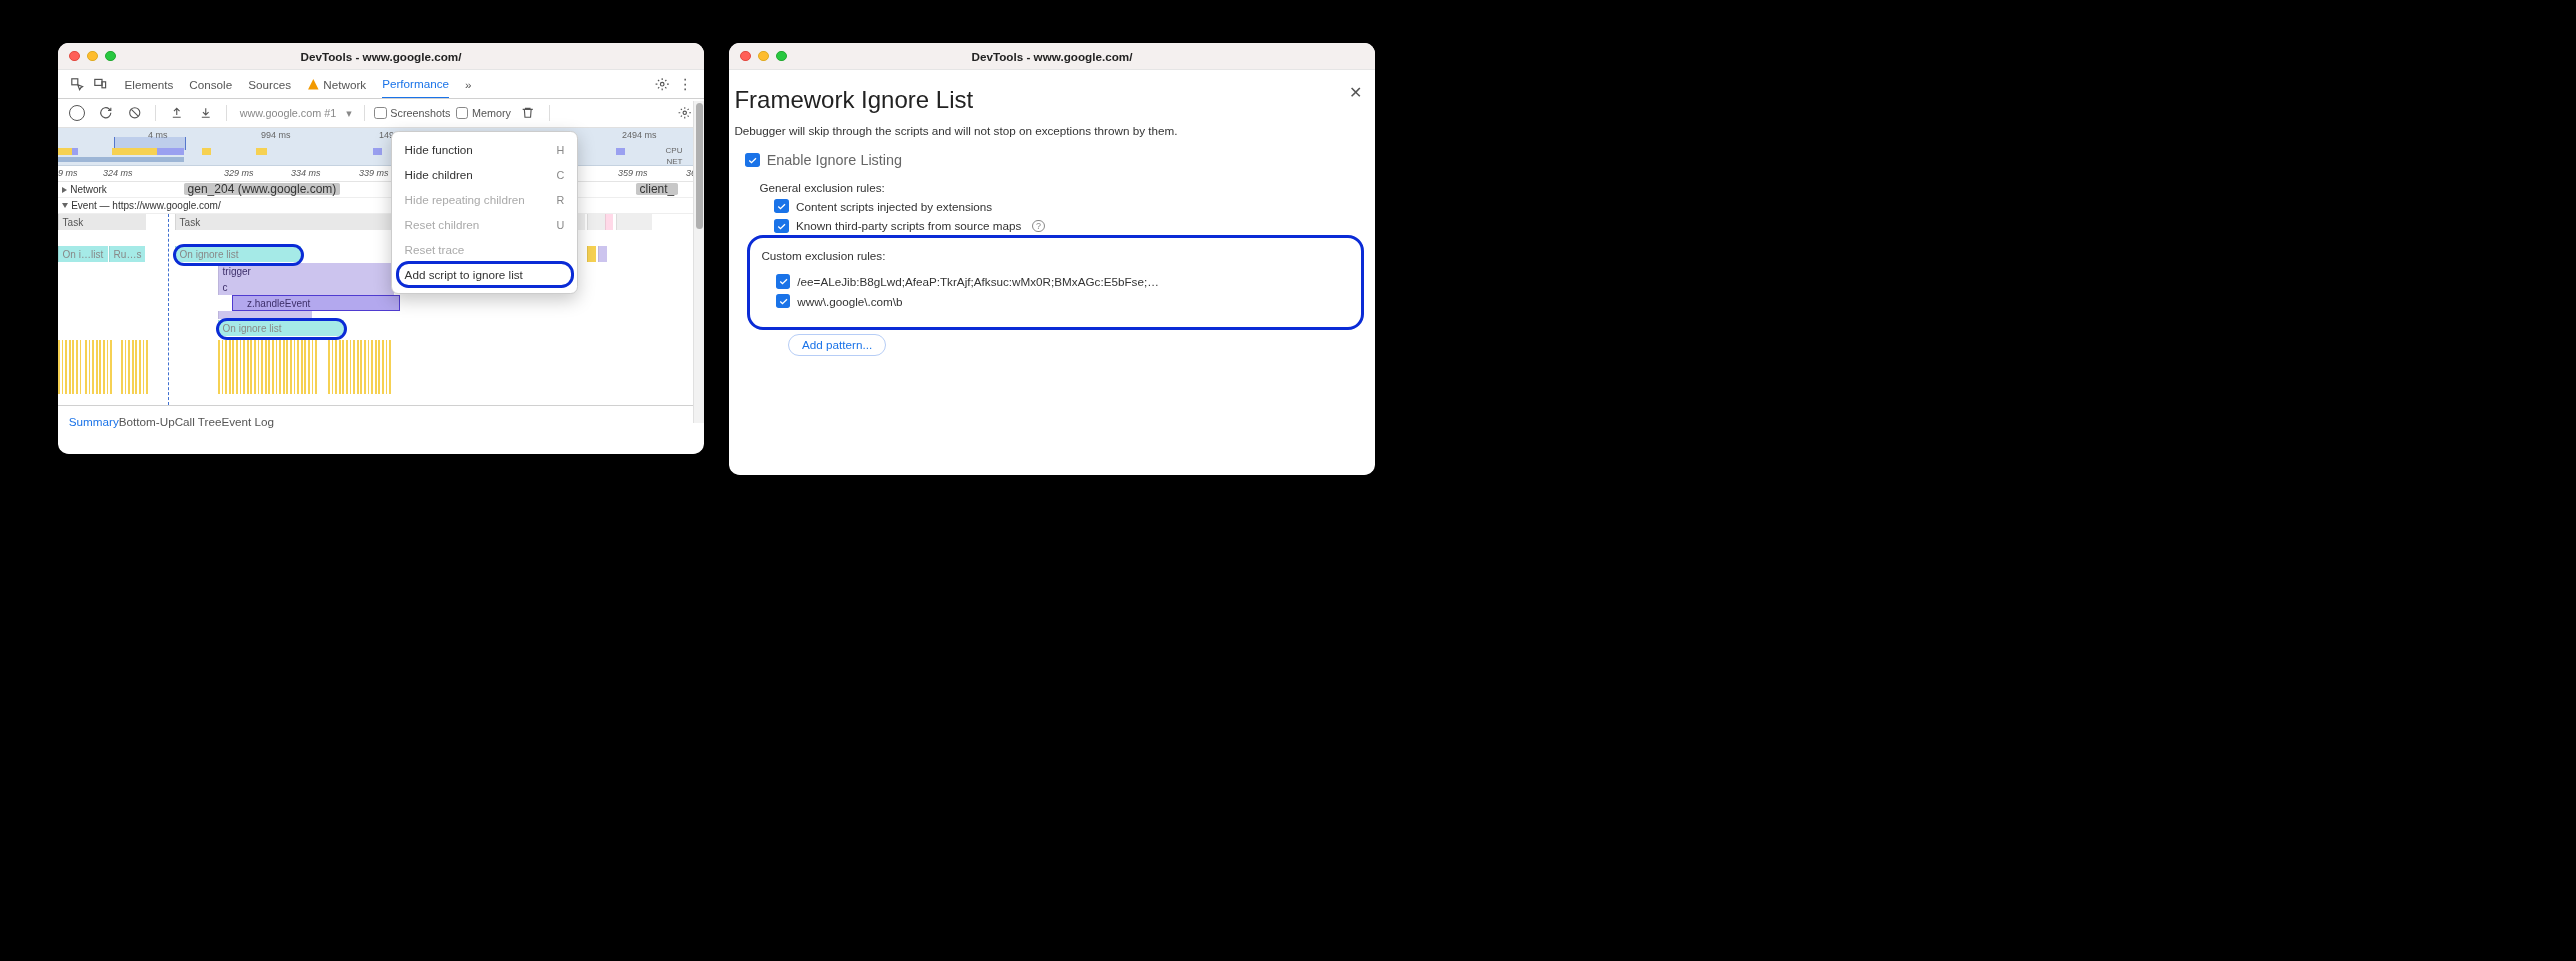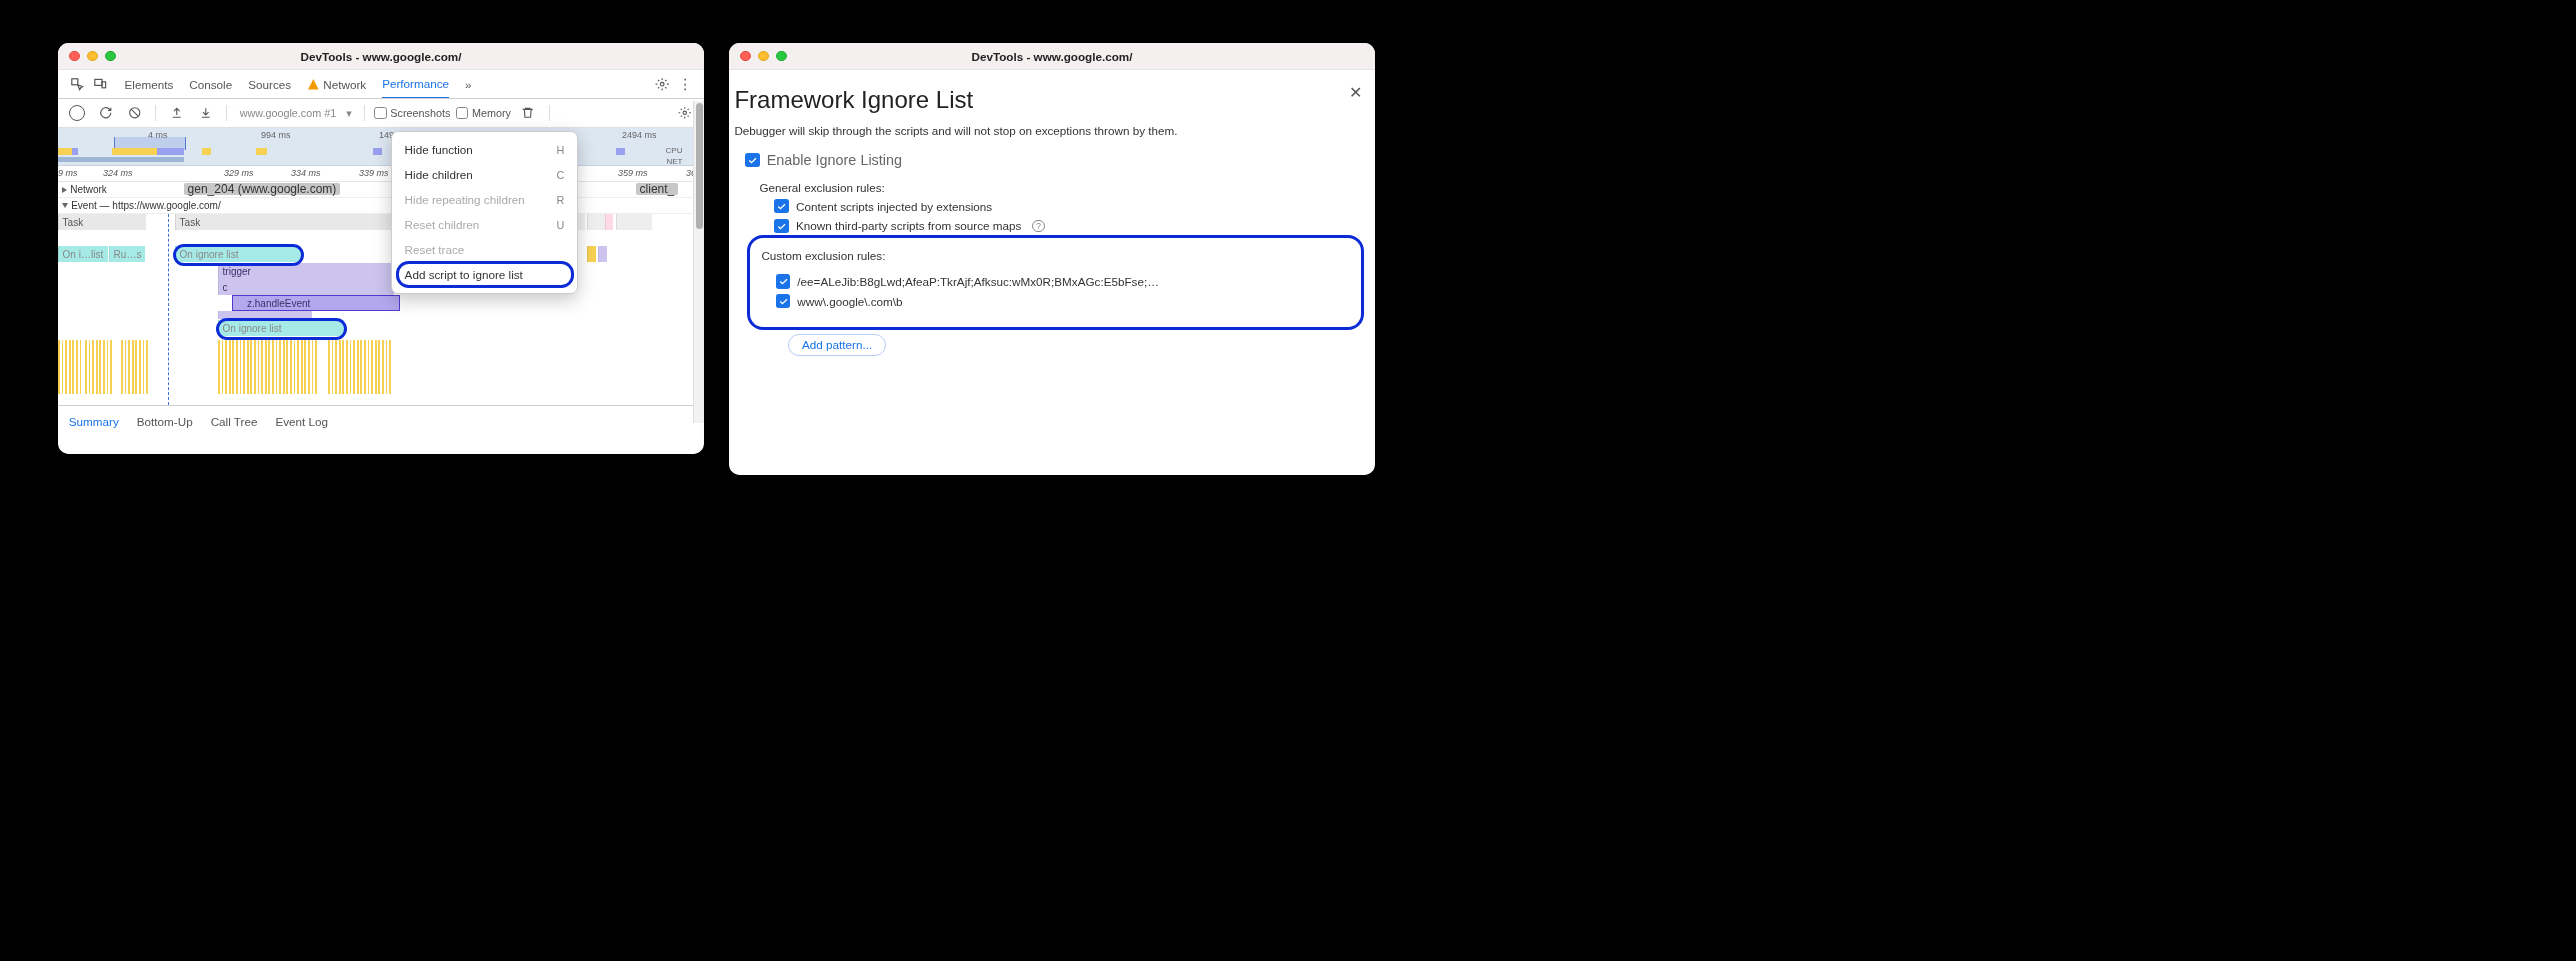--- a/index.html
+++ b/index.html
@@ -219,21 +219,21 @@
   color:#333;
   justify-content:space-between;
 }
 .ctxmenu .mi.dis { color:#aaa; }
 .ctxmenu .mi .sc { color:#888; font-size:10.8px; }
 
 .bottomtabs {
   height:31px;
   border-top:0.9px solid #d0d0d0;
   display:flex; align-items:center;
-  gap:18px;
+  gap:0;
   padding:0 10.8px;
   font-size:11.7px;
   color:#555;
 }
 .bottomtabs .btab.active { color:#1a73e8; }
 
 .scrolltrack {
   position:absolute;
   right:0; top:58px; bottom:31px;
   width:10.8px;

